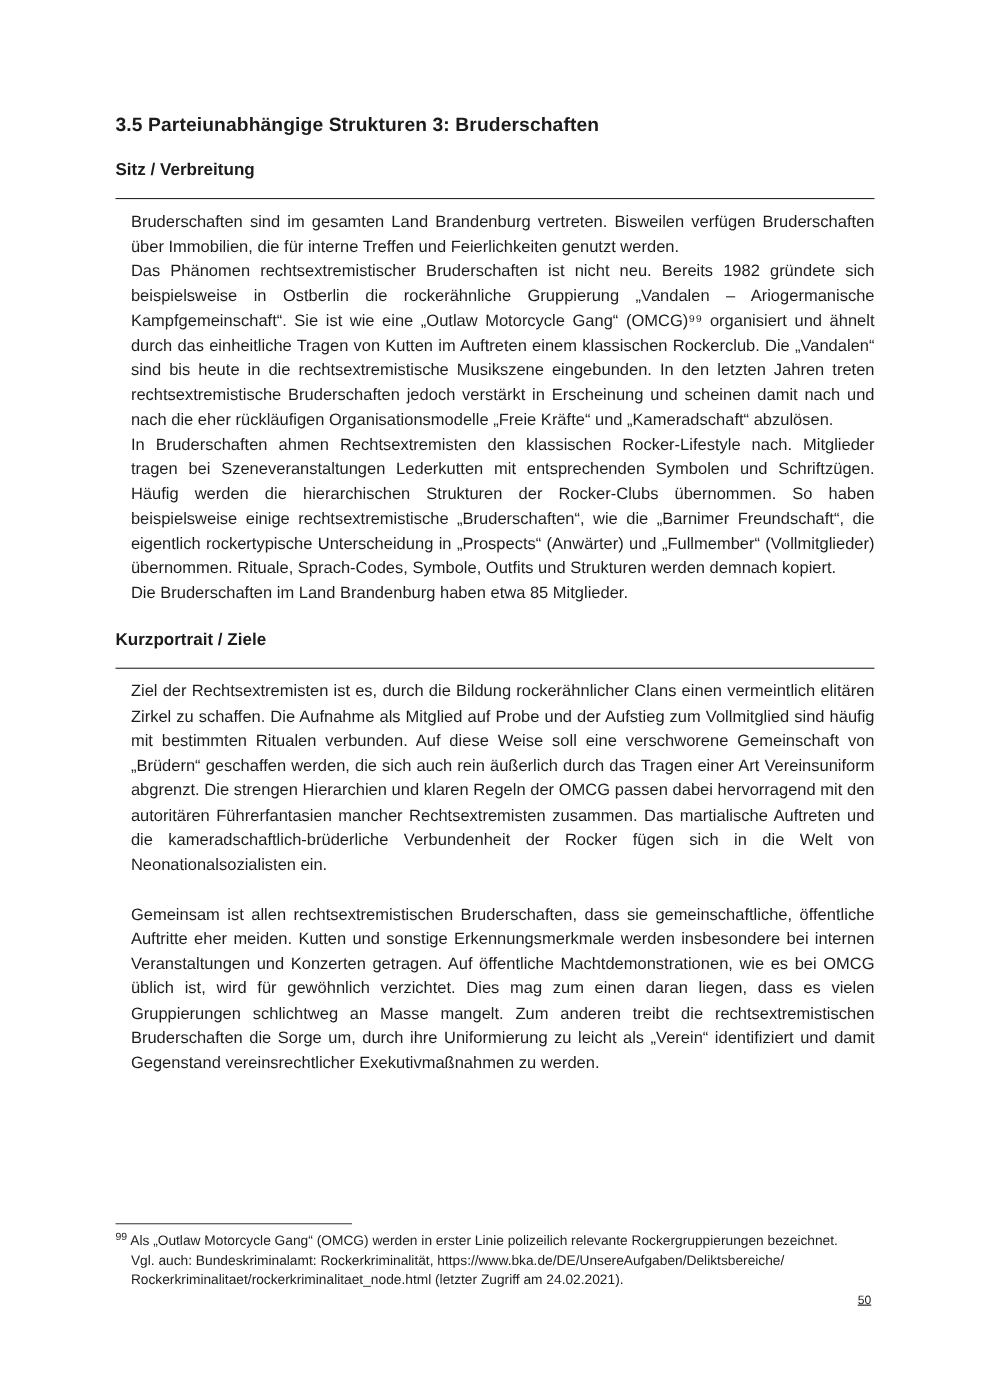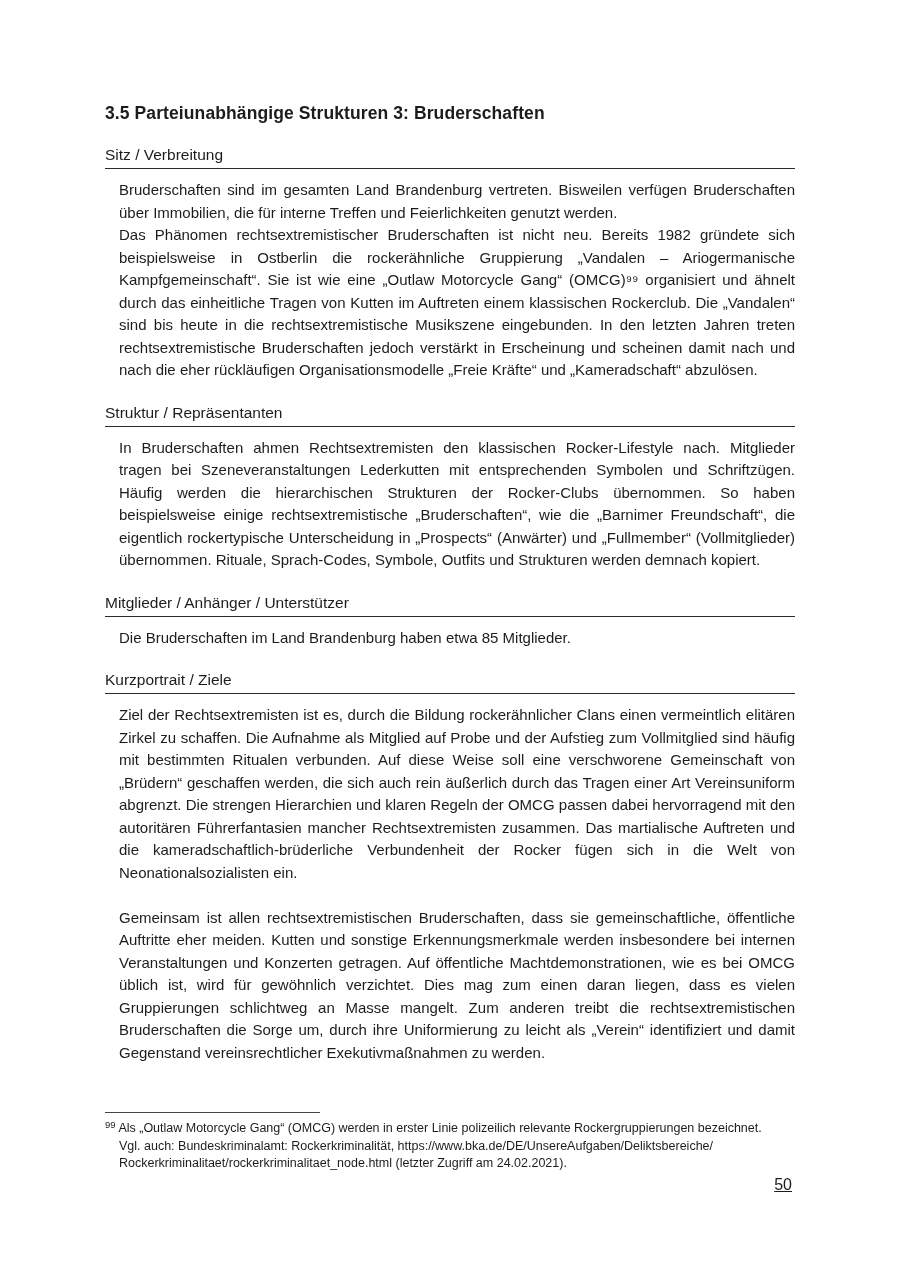--- a/index.html
+++ b/index.html
@@ -21,23 +21,23 @@
   }
   .doc-title {
     font-size: 17.5px;
     font-weight: bold;
     margin: 0 0 22px 0;
     letter-spacing: 0.1px;
   }
   .section { margin: 0; }
   .section-heading {
     font-size: 15.5px;
-    font-weight: normal;
+    font-weight: bold;
     margin: 22px 0 10px 0;
-    padding-bottom: 4px;
+    padding-bottom: 16px;
     border-bottom: 1.5px solid #2a2a2a;
   }
   .body-text {
     font-size: 15px;
     line-height: 22.5px;
     text-align: justify;
     margin: 0 0 0 14px;
   }
   .body-text + .body-text { margin-top: 22.5px; }
   .footnote {
@@ -60,47 +60,45 @@
   .footnote-line-cont { padding-left: 14px; }
   .footnote-marker {
     font-size: 9.5px;
     vertical-align: top;
     line-height: 1;
   }
   .page-number {
     position: absolute;
     right: 108px;
     top: 1176px;
-    font-size: 16px;
+    font-size: 11px;
     text-decoration: underline;
   }
 </style>
 </head>
 <body>
 
 <div class="page">
 
   <h1 class="doc-title">3.5 Parteiunabhängige Strukturen 3: Bruderschaften</h1>
 
   <div class="section">
     <h2 class="section-heading">Sitz / Verbreitung</h2>
     <p class="body-text">Bruderschaften sind im gesamten Land Brandenburg vertreten. Bisweilen verfügen Bruderschaften über Immobilien, die für interne Treffen und Feierlichkeiten genutzt werden.</p>
   </div>
 
   <div class="section">
     <p class="body-text">Das Phänomen rechtsextremistischer Bruderschaften ist nicht neu. Bereits 1982 gründete sich beispielsweise in Ostberlin die rockerähnliche Gruppierung „Vandalen – Ariogermanische Kampfgemeinschaft“. Sie ist wie eine „Outlaw Motorcycle Gang“ (OMCG)⁹⁹ organisiert und ähnelt durch das einheitliche Tragen von Kutten im Auftreten einem klassischen Rockerclub. Die „Vandalen“ sind bis heute in die rechtsextremistische Musikszene eingebunden. In den letzten Jahren treten rechtsextremistische Bruderschaften jedoch verstärkt in Erscheinung und scheinen damit nach und nach die eher rückläufigen Organisationsmodelle „Freie Kräfte“ und „Kameradschaft“ abzulösen.</p>
   </div>
 
   <div class="section">
-    <h2 class="section-heading">Struktur / Repräsentanten</h2>
     <p class="body-text">In Bruderschaften ahmen Rechtsextremisten den klassischen Rocker-Lifestyle nach. Mitglieder tragen bei Szeneveranstaltungen Lederkutten mit entsprechenden Symbolen und Schriftzügen. Häufig werden die hierarchischen Strukturen der Rocker-Clubs übernommen. So haben beispielsweise einige rechtsextremistische „Bruderschaften“, wie die „Barnimer Freundschaft“, die eigentlich rockertypische Unterscheidung in „Prospects“ (Anwärter) und „Fullmember“ (Vollmitglieder) übernommen. Rituale, Sprach-Codes, Symbole, Outfits und Strukturen werden demnach kopiert.</p>
   </div>
 
   <div class="section">
-    <h2 class="section-heading">Mitglieder / Anhänger / Unterstützer</h2>
     <p class="body-text">Die Bruderschaften im Land Brandenburg haben etwa 85 Mitglieder.</p>
   </div>
 
   <div class="section">
     <h2 class="section-heading">Kurzportrait / Ziele</h2>
     <p class="body-text">Ziel der Rechtsextremisten ist es, durch die Bildung rockerähnlicher Clans einen vermeintlich elitären Zirkel zu schaffen. Die Aufnahme als Mitglied auf Probe und der Aufstieg zum Vollmitglied sind häufig mit bestimmten Ritualen verbunden. Auf diese Weise soll eine verschworene Gemeinschaft von „Brüdern“ geschaffen werden, die sich auch rein äußerlich durch das Tragen einer Art Vereinsuniform abgrenzt. Die strengen Hierarchien und klaren Regeln der OMCG passen dabei hervorragend mit den autoritären Führerfantasien mancher Rechtsextremisten zusammen. Das martialische Auftreten und die kameradschaftlich-brüderliche Verbundenheit der Rocker fügen sich in die Welt von Neonationalsozialisten ein.</p>
     <p class="body-text">Gemeinsam ist allen rechtsextremistischen Bruderschaften, dass sie gemeinschaftliche, öffentliche Auftritte eher meiden. Kutten und sonstige Erkennungsmerkmale werden insbesondere bei internen Veranstaltungen und Konzerten getragen. Auf öffentliche Machtdemonstrationen, wie es bei OMCG üblich ist, wird für gewöhnlich verzichtet. Dies mag zum einen daran liegen, dass es vielen Gruppierungen schlichtweg an Masse mangelt. Zum anderen treibt die rechtsextremistischen Bruderschaften die Sorge um, durch ihre Uniformierung zu leicht als „Verein“ identifiziert und damit Gegenstand vereinsrechtlicher Exekutivmaßnahmen zu werden.</p>
   </div>
 
   <div class="footnote">

